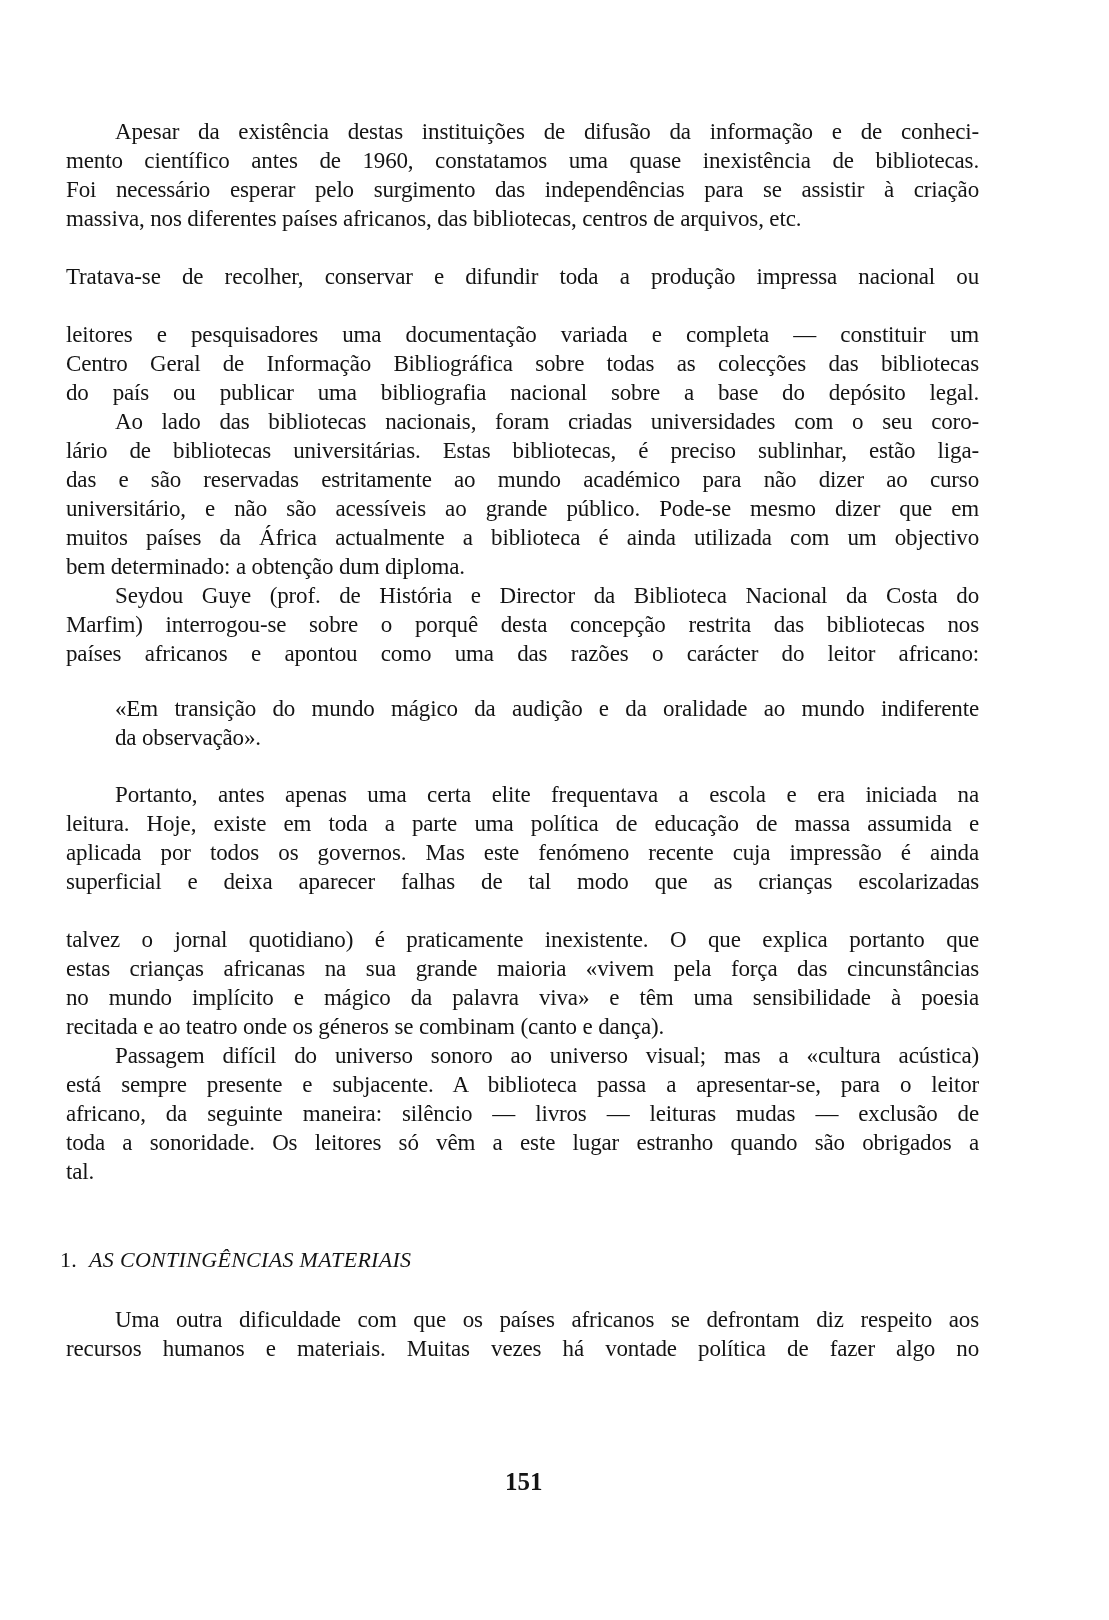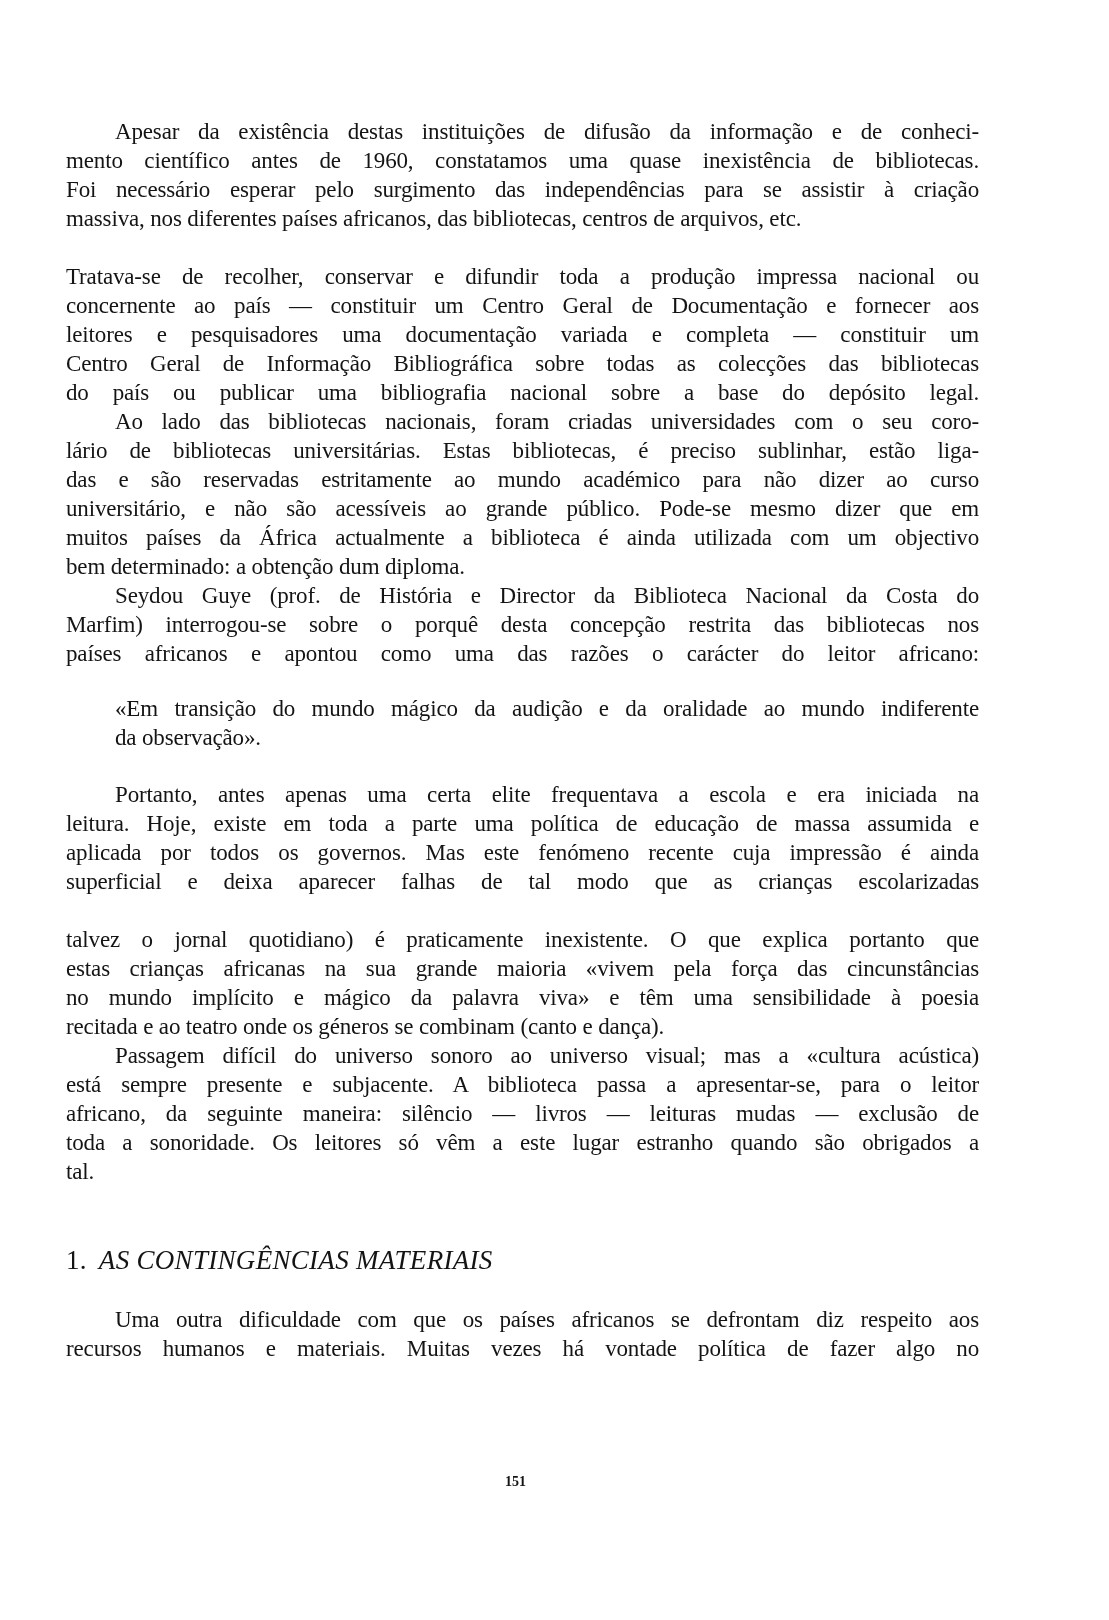--- a/index.html
+++ b/index.html
@@ -38,54 +38,53 @@
     .line.indent {
       left: 115px;
       width: 864px;
     }
     .quote {
       left: 115px;
       width: 864px;
     }
     .heading {
       position: absolute;
-      left: 66px;
-      font-size: 27px;
+      left: 60px;
+      font-size: 22px;
       line-height: 32px;
       white-space: nowrap;
       letter-spacing: 0.3px;
     }
     .heading .num {
       font-style: normal;
       margin-right: 12px;
     }
     .heading .title {
       font-style: italic;
     }
     .page-number {
       position: absolute;
       left: 505px;
       top: 1470px;
-      font-size: 14px;
+      font-size: 25px;
       font-weight: bold;
       line-height: 24px;
     }
   </style>
 </head>
 <body>
 
 <div class="page">
 
   <div class="line indent" style="top:117px">Apesar da existência destas instituições de difusão da informação e de conheci-</div>
   <div class="line" style="top:146px">mento científico antes de 1960, constatamos uma quase inexistência de bibliotecas.</div>
   <div class="line" style="top:175px">Foi necessário esperar pelo surgimento das independências para se assistir à criação</div>
   <div class="line last" style="top:204px">massiva, nos diferentes países africanos, das bibliotecas, centros de arquivos, etc.</div>
 
   <div class="line" style="top:262px">Tratava-se de recolher, conservar e difundir toda a produção impressa nacional ou</div>
-  <div class="line" style="top:291px">concernente ao país — constituir um Centro Geral de Documentação e fornecer aos</div>
   <div class="line" style="top:320px">leitores e pesquisadores uma documentação variada e completa — constituir um</div>
   <div class="line" style="top:349px">Centro Geral de Informação Bibliográfica sobre todas as colecções das bibliotecas</div>
   <div class="line" style="top:378px">do país ou publicar uma bibliografia nacional sobre a base do depósito legal.</div>
 
   <div class="line" style="top:436px">lário de bibliotecas universitárias. Estas bibliotecas, é preciso sublinhar, estão liga-</div>
   <div class="line indent" style="top:407px">Ao lado das bibliotecas nacionais, foram criadas universidades com o seu coro-</div>
   <div class="line" style="top:465px">das e são reservadas estritamente ao mundo académico para não dizer ao curso</div>
   <div class="line" style="top:494px">universitário, e não são acessíveis ao grande público. Pode-se mesmo dizer que em</div>
   <div class="line" style="top:523px">muitos países da África actualmente a biblioteca é ainda utilizada com um objectivo</div>
   <div class="line last" style="top:552px">bem determinado: a obtenção dum diploma.</div>

